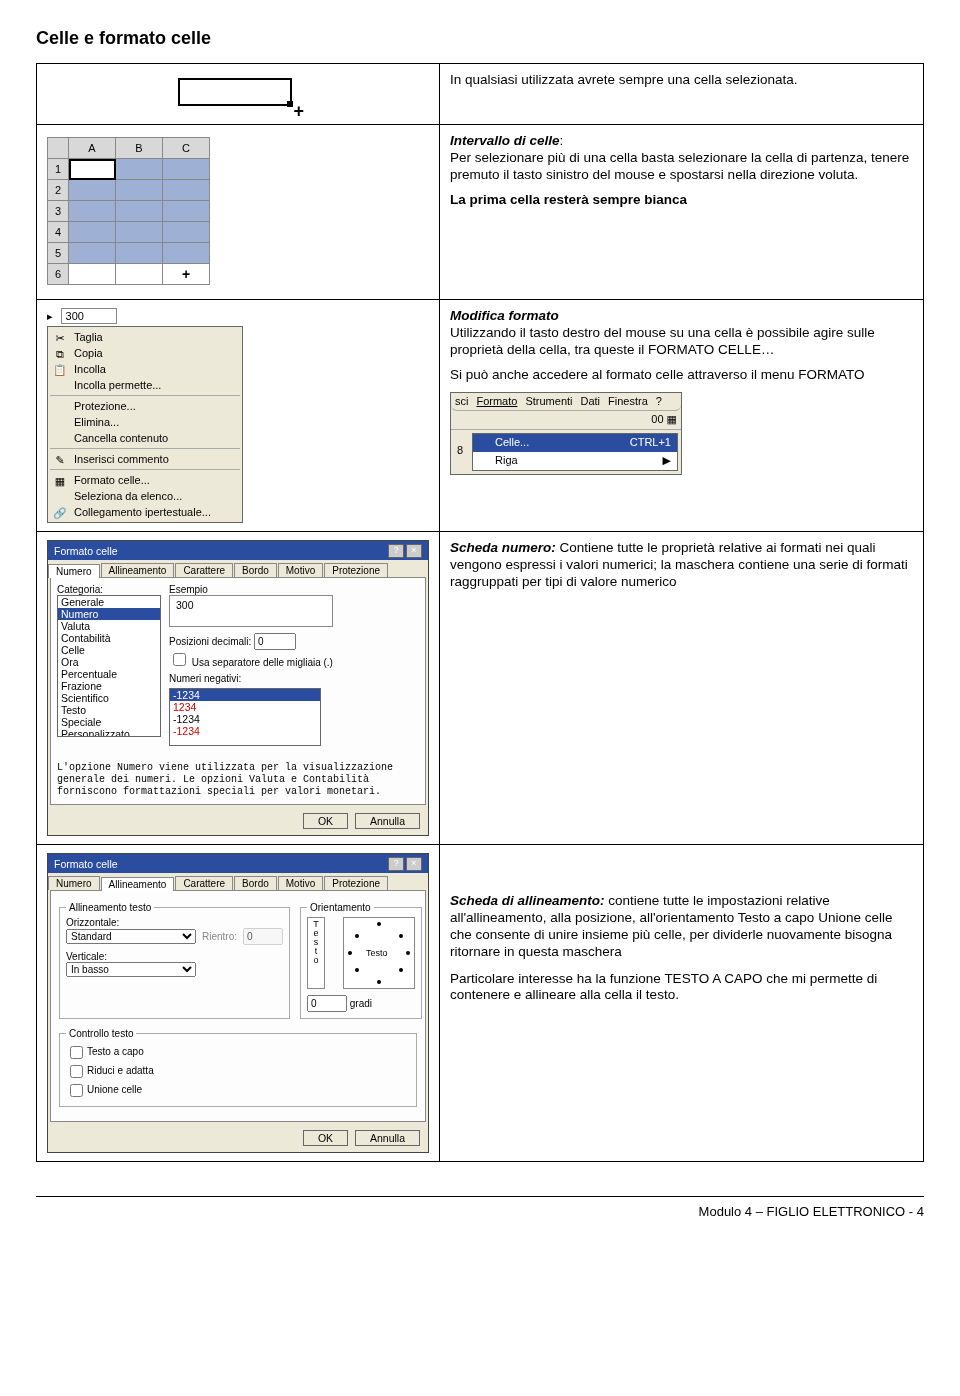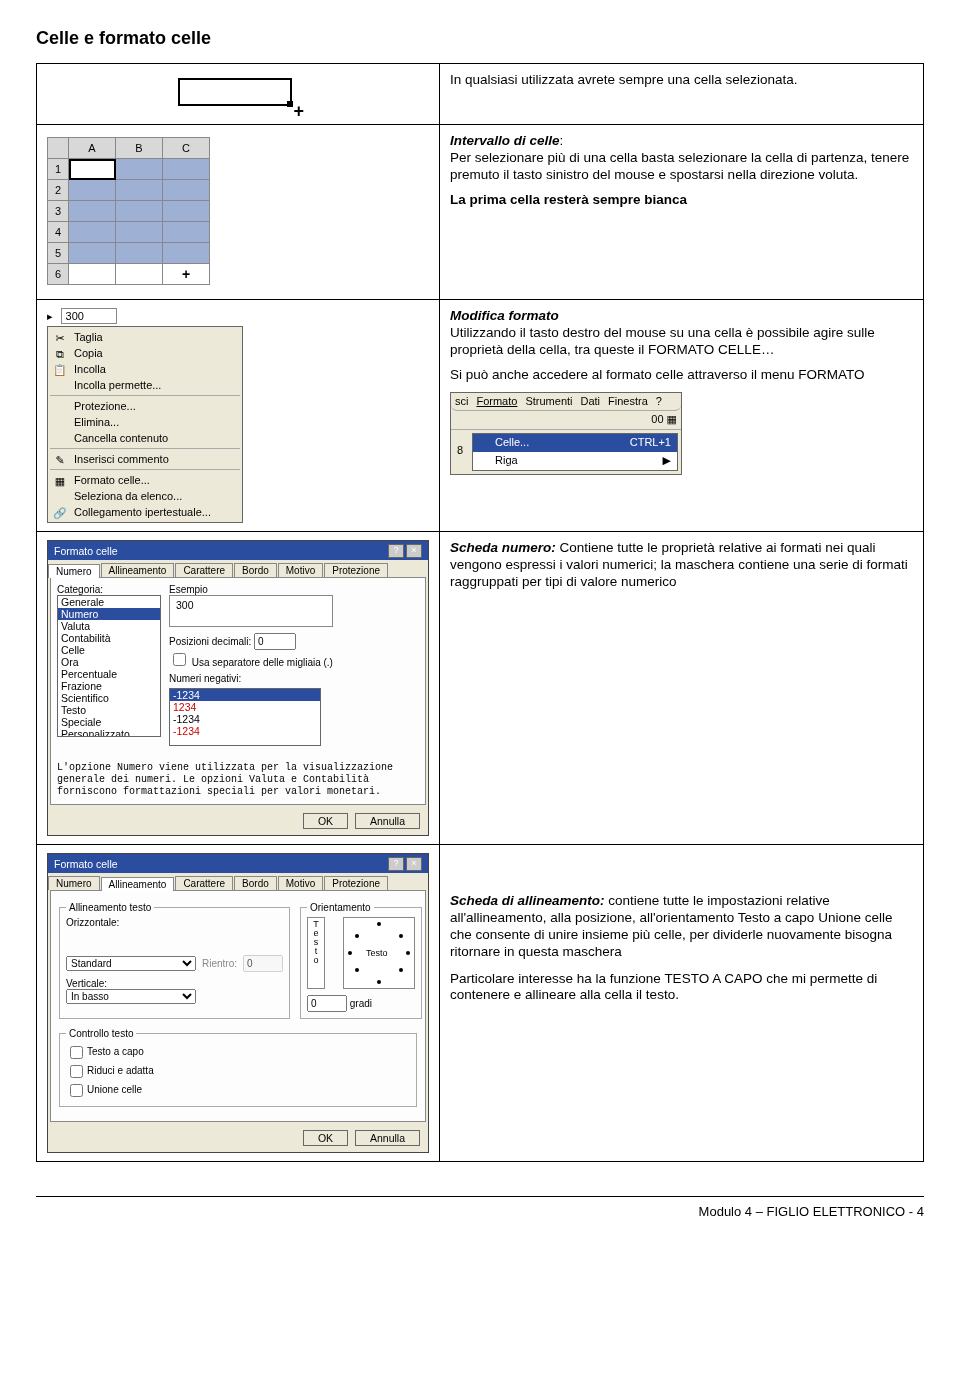--- a/index.html
+++ b/index.html
@@ -329,21 +329,21 @@
         <div class="tab">Carattere</div>
         <div class="tab">Bordo</div>
         <div class="tab">Motivo</div>
         <div class="tab">Protezione</div>
       </div>
       <div class="body">
         <div class="row">
           <fieldset style="flex:1;">
             <legend>Allineamento testo</legend>
             <div class="lbl">Orizzontale:</div>
-            <div class="row" style="align-items:center; gap:6px;margin-top:27px;">
+            <div class="row" style="align-items:center; gap:6px;">
               <select><option>Standard</option></select>
               <span style="color:#888;">Rientro:</span>
               <input class="smallinput" type="text" disabled="" value="0" style="">
             </div>
             <div class="lbl" style="margin-top:6px;">Verticale:</div>
             <select><option>In basso</option></select>
           </fieldset>
           <fieldset>
             <legend>Orientamento</legend>
             <div class="row">

